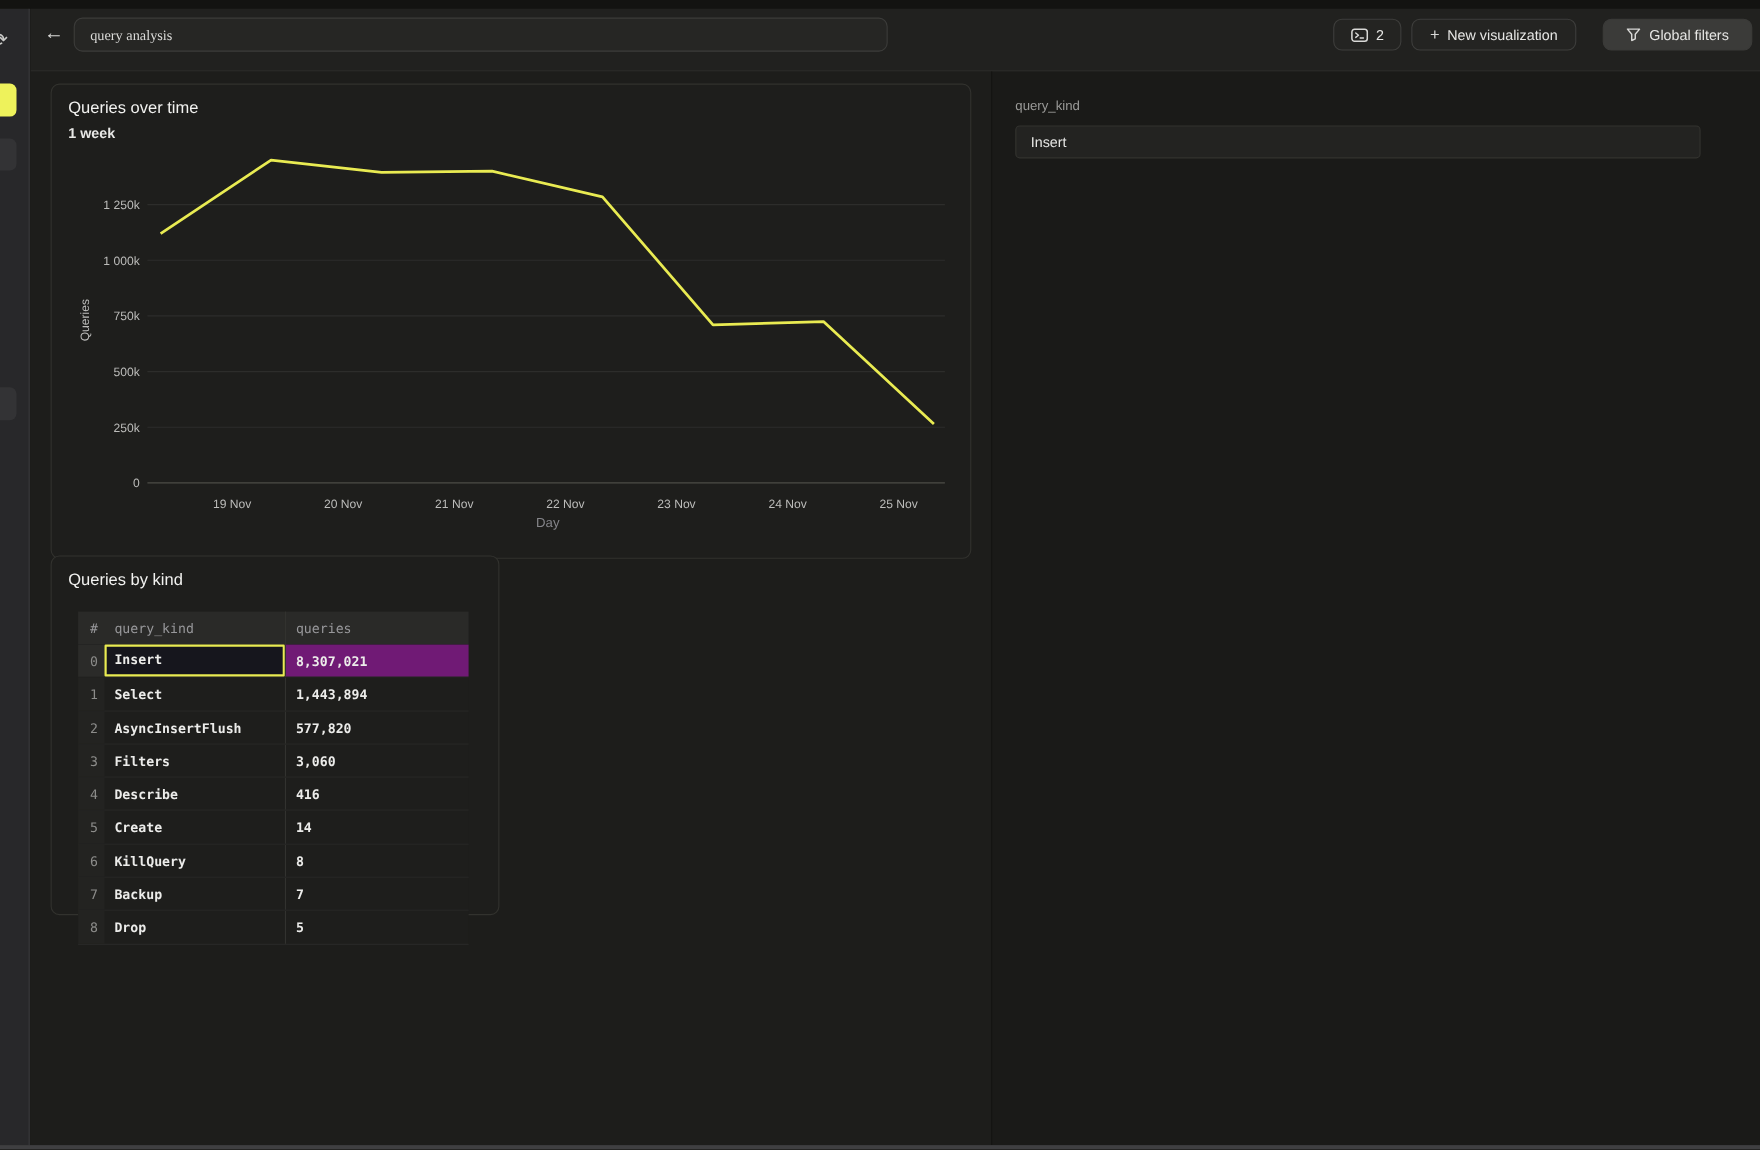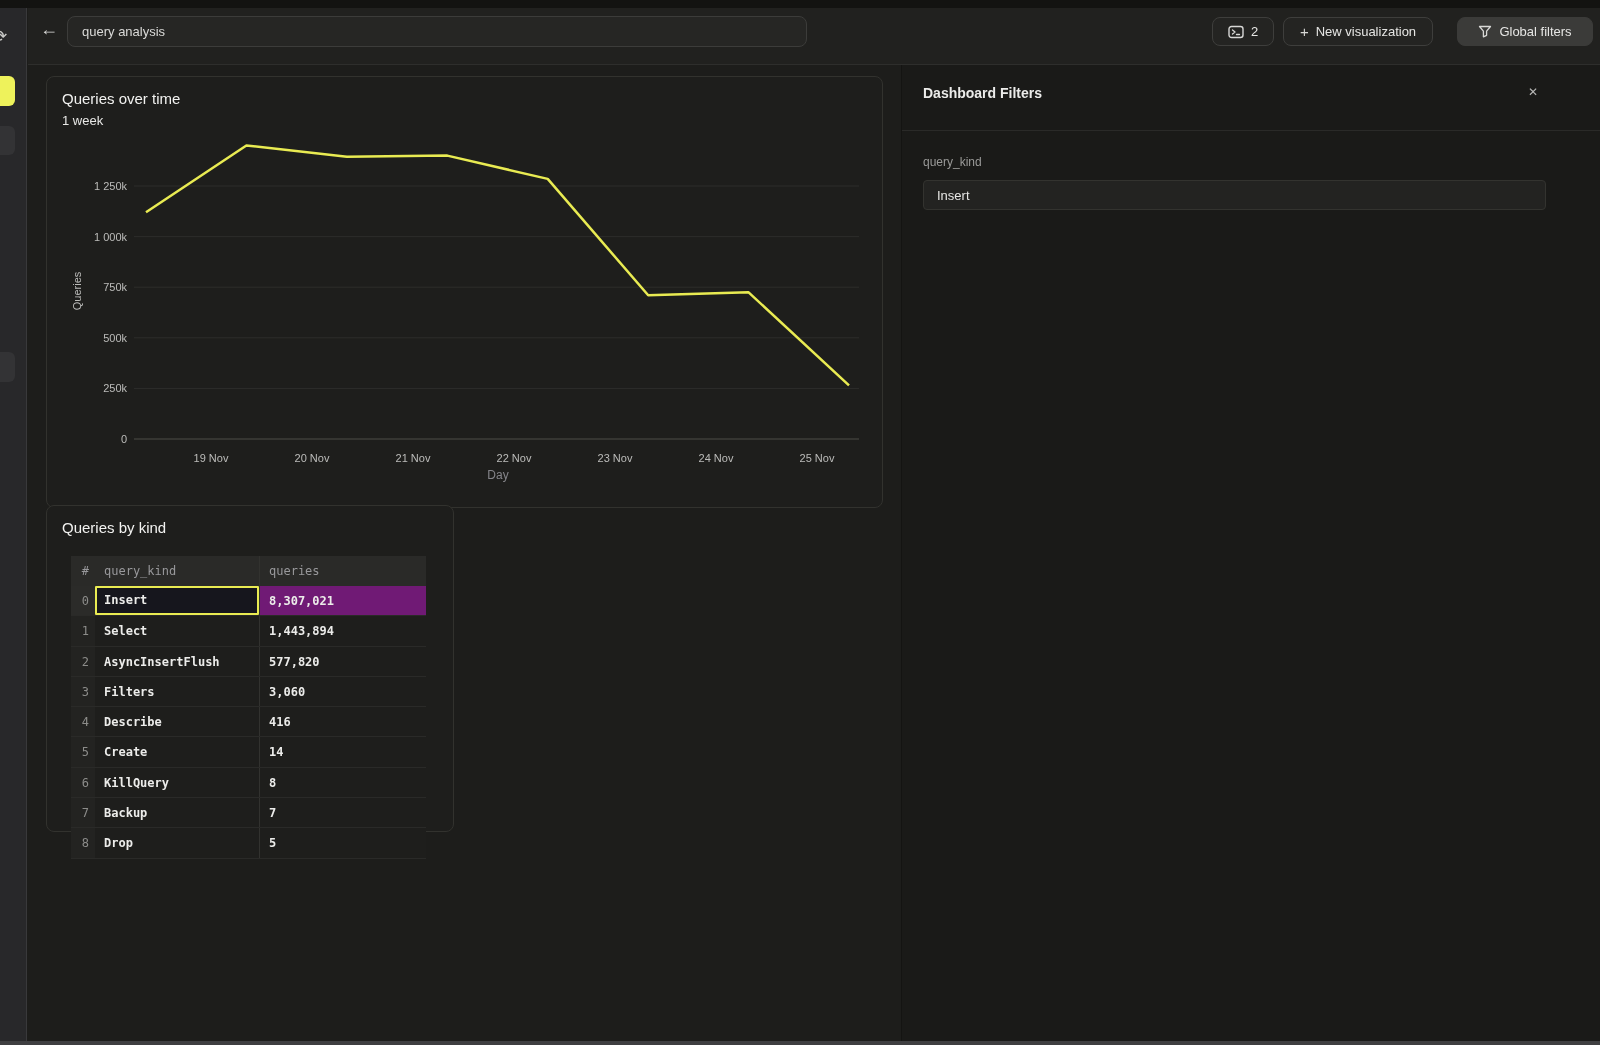--- a/index.html
+++ b/index.html
@@ -12,35 +12,35 @@
 
   .left-rail{position:absolute;left:0;top:8px;bottom:4px;width:27px;background:#28282a;border-right:1px solid #39393b;overflow:hidden}
   .rail-refresh{position:absolute;left:-7px;top:18px;font-size:17px;color:#cacac8;cursor:pointer}
   .rail-pill{position:absolute;left:-10px;width:25px;border-radius:6px;cursor:pointer}
   .rail-pill.active{top:68px;height:30px;background:#eef25b}
   .rail-pill.g1{top:118px;height:29px;background:#333335}
   .rail-pill.g2{top:344px;height:30px;background:#333335}
 
   .topbar{position:absolute;left:28px;top:8px;right:0;height:57px;background:#21211f;border-bottom:1px solid #2e2e2c}
   .back-btn{position:absolute;left:12px;top:12px;font-size:18px;line-height:18px;color:#d6d6d4;cursor:pointer}
-  .title-input{position:absolute;left:39px;top:8px;width:740px;height:31px;background:#262624;border:1px solid #3c3c3a;border-radius:8px;padding:0 14px;font-size:13px;color:#dadad8;font-family:Liberation Sans, sans-serif;outline:none}
+  .title-input{position:absolute;left:39px;top:8px;width:740px;height:31px;background:#262624;border:1px solid #3c3c3a;border-radius:8px;padding:0 14px;font-size:13px;color:#dadad8;font-family:Liberation Serif, serif;outline:none}
   .tb-btn{position:absolute;top:9px;height:29px;display:flex;align-items:center;justify-content:center;gap:7px;background:#242422;border:1px solid #3e3e3c;border-radius:8px;font-size:13px;color:#e6e6e4;cursor:pointer;padding:0 10px}
   .tb-btn.count{left:1184px;width:62px}
   .tb-btn.newviz{left:1255px;width:150px}
   .tb-btn.global{left:1429px;width:136px;background:#3b3b39;border-color:#3b3b39}
   .tb-btn .plus{font-size:15px;color:#d8d8d6}
   .tb-btn svg{display:block}
 
   
   .main-area{position:absolute;left:28px;top:65px;width:873px;bottom:4px;background:#1d1d1b}
   .card{position:absolute;background:#1e1e1c;border:1px solid #32322e;border-radius:8px}
   .card.chart-card{left:18px;top:11px;width:837px;height:432px}
   .card.table-card{left:18px;top:440px;width:408px;height:327px}
   .card-title{position:absolute;left:15px;top:13px;font-size:15px;font-weight:400;color:#f2f2f0}
-  .card-subtitle{position:absolute;left:15px;top:36px;font-size:13px;font-weight:400;color:#e8e8e6}
+  .card-subtitle{position:absolute;left:15px;top:36px;font-size:13px;font-weight:700;color:#e8e8e6}
 
   .chart-svg{position:absolute;left:0;top:0}
   .gridline{stroke:#2d2d2b;stroke-width:1}
   .axisline{stroke:#4c4c46;stroke-width:1}
   .series-line{fill:none;stroke:#e9eb52;stroke-width:2.5;stroke-linejoin:round}
   text.ytick{fill:#bcbcba;font-size:11px;text-anchor:end;font-family:"Liberation Sans",sans-serif}
   text.xtick{fill:#bcbcba;font-size:11px;text-anchor:middle;font-family:"Liberation Sans",sans-serif}
   text.xlabel{fill:#85858a;font-size:12px;text-anchor:middle;font-family:"Liberation Sans",sans-serif}
   text.ylabel{fill:#bcbcba;font-size:11px;text-anchor:middle;font-family:"Liberation Sans",sans-serif}
 
@@ -190,24 +190,20 @@
             <div class="td kind">Drop</div>
             <div class="td qty">5</div>
           </div>
         </div>
     </div>
   </div>
 
 </div>
 
 <div class="filters-panel">
-  <div class="fp-header">
-    <div class="fp-title">Dashboard Filters</div>
-    <span class="fp-close">✕</span>
-  </div>
   <div class="fp-body">
     <div class="fp-label">query_kind</div>
     <div class="fp-input">
       <span>Insert</span>
     </div>
   </div>
 </div>
 
 <div class="bottom-strip"></div>
 

